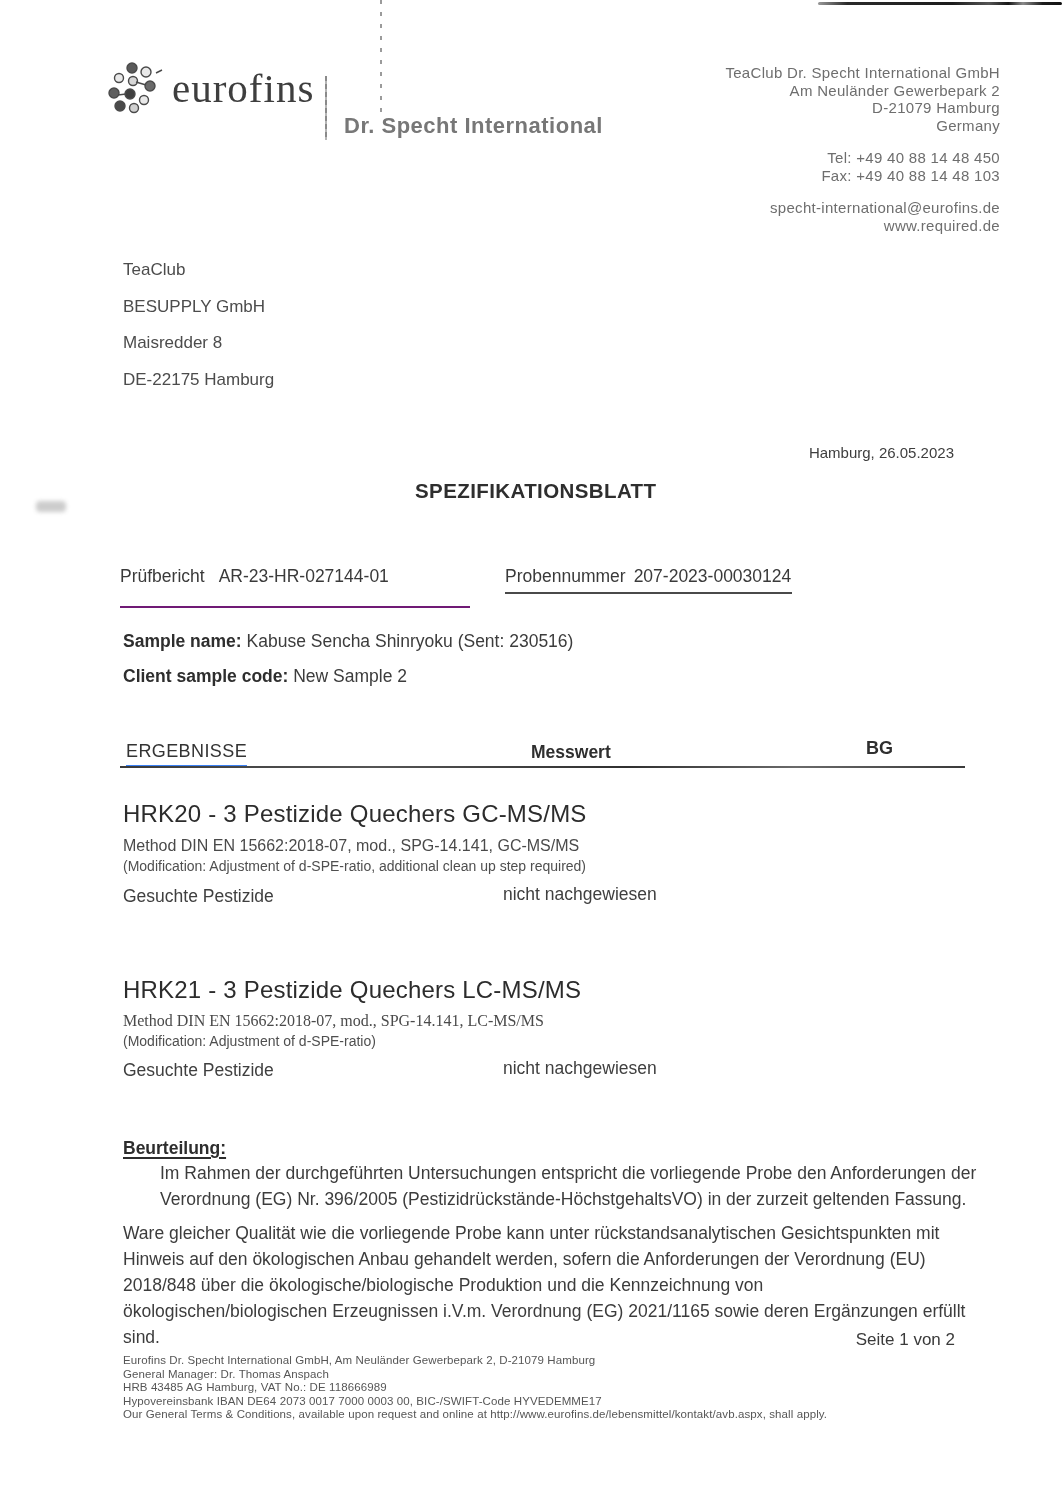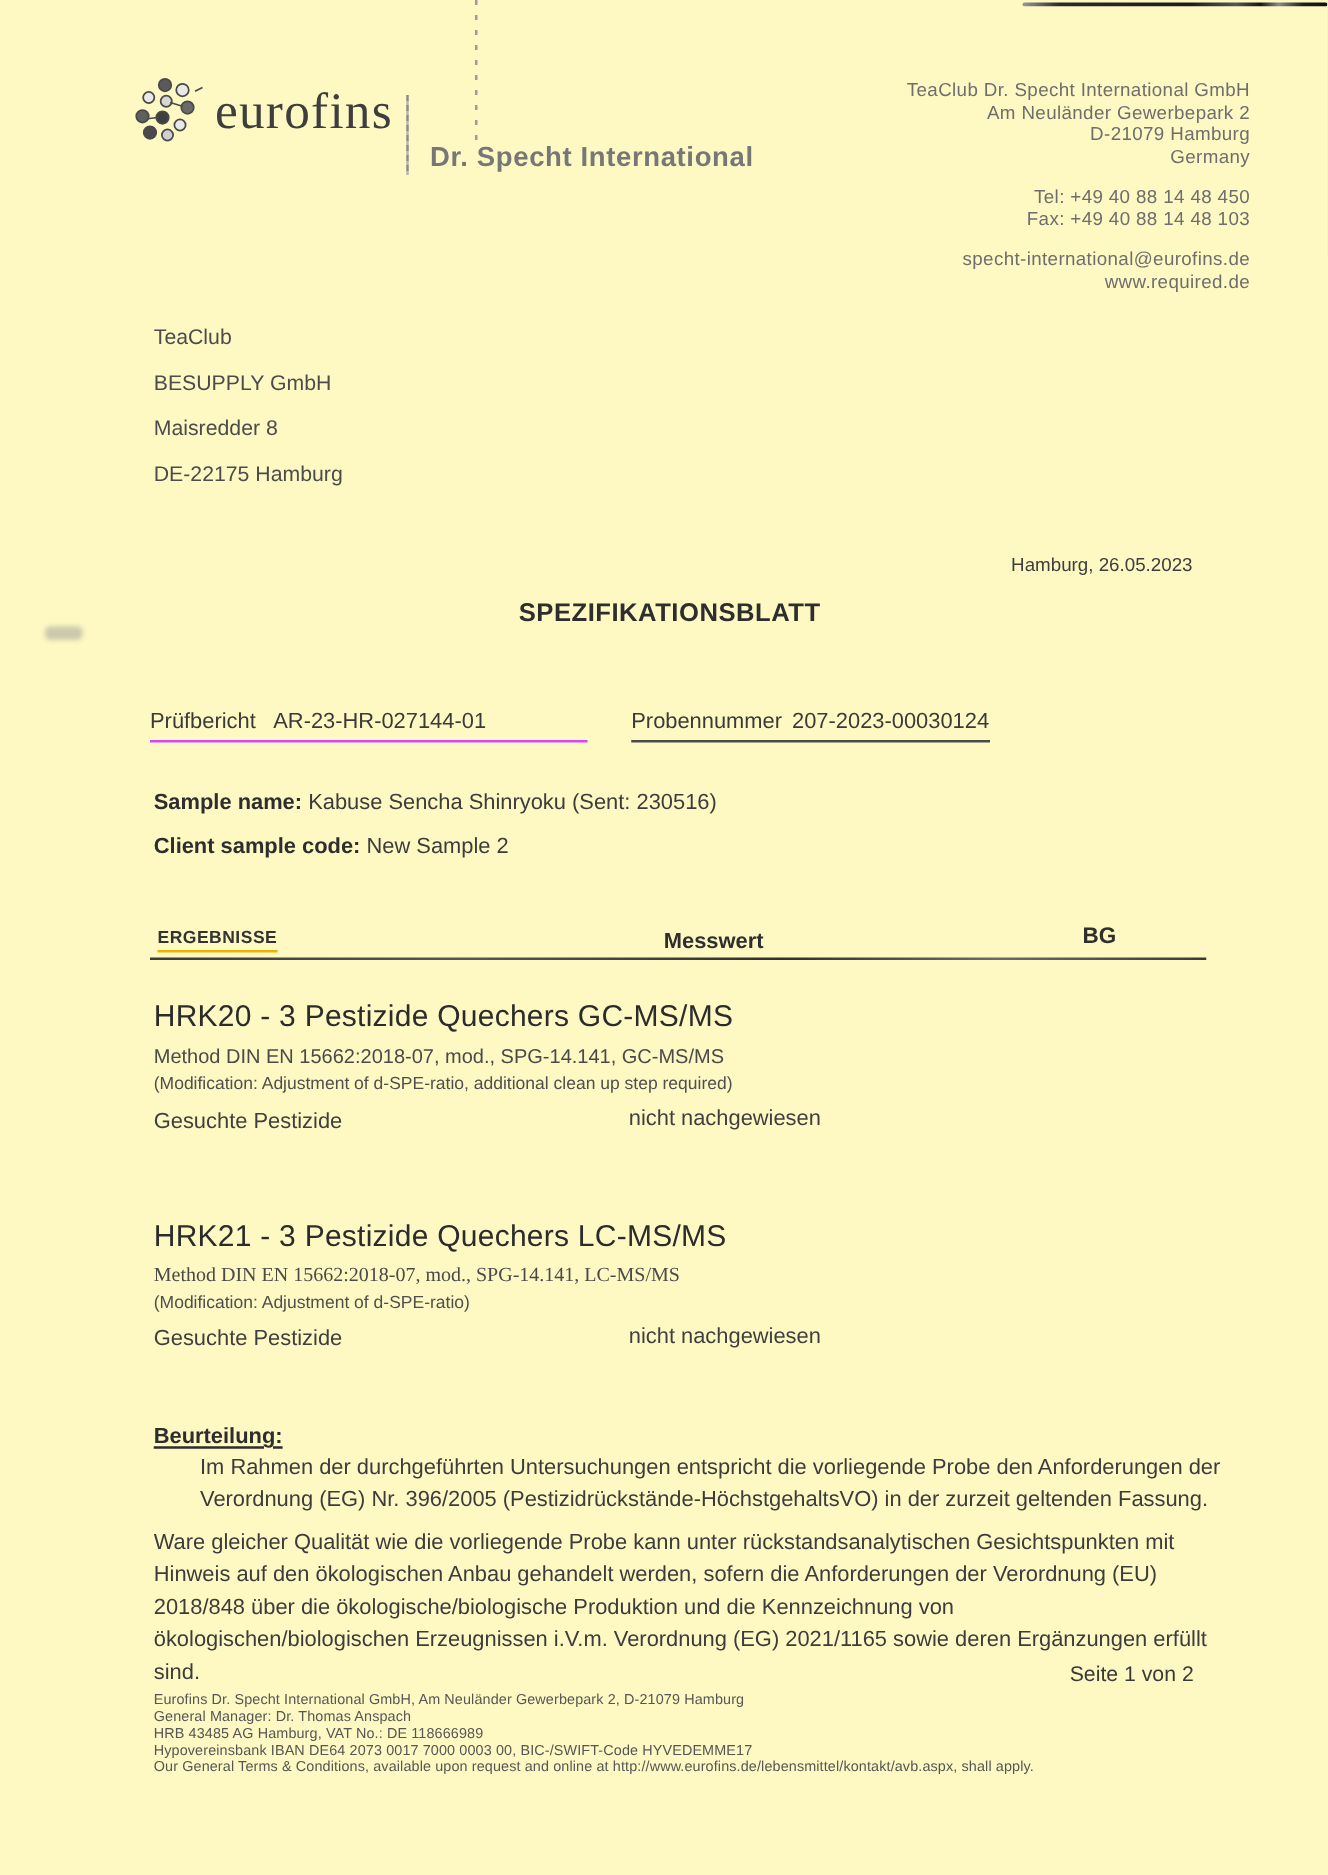--- a/index.html
+++ b/index.html
@@ -1,20 +1,20 @@
 <!DOCTYPE html>
 <html><head>
 <meta charset="utf-8">
 <style>
   html,body{margin:0;padding:0;background:#e8e8e8;}
   .page{
     position:relative;
     width:1062px;height:1500px;
     margin:0 auto;
-    background:#fef9c3;
+    background:#ffffff;
     font-family:"Liberation Sans", sans-serif;
     color:#3d3d3d;
     overflow:hidden;
   }
   .abs{position:absolute;}
 
   
   .scan-line-top{
     left:818px;top:2px;width:244px;height:3px;
     background:linear-gradient(90deg,#9a9a9a 0%,#2a2a2a 12%,#1c1c1c 55%,#555 70%,#161616 78%,#8a8a8a 84%,#1d1d1d 92%,#111 100%);
@@ -54,31 +54,31 @@
   .recipient{left:123px;top:252px;font-size:17px;line-height:36.5px;color:#4c4c4c;}
 
   .date-line{right:108px;top:444px;font-size:15px;color:#3e3e3e;}
   .doc-title{
     left:415px;top:479px;
     font-size:20.5px;font-weight:bold;color:#2e2e2e;letter-spacing:.4px;
   }
 
   
   .ref-row{left:0;top:566px;width:1062px;height:30px;font-size:17.5px;color:#3a3a3a;}
-  .ref-a{position:absolute;left:120px;width:350px;border-bottom:2px solid #d946ef;padding-bottom:5px;}
+  .ref-a{position:absolute;left:120px;width:350px;border-bottom:2px solid #701a75;padding-bottom:19px;}
   .ref-b{position:absolute;left:505px;width:287px;border-bottom:2px solid #4a4a4a;padding-bottom:5px;}
   .ref-a .lbl{margin-right:14px;}
   .ref-b .lbl{margin-right:8px;}
 
   .sample-block{left:123px;top:624px;font-size:17.5px;color:#3c3c3c;line-height:35px;}
   .sample-block b{color:#2e2e2e;}
 
   
-  .res-col1{left:126px;top:741px;font-size:14px;font-weight:bold;color:#333;
-            border-bottom:2px solid #eab308;padding-bottom:3px;letter-spacing:.4px;}
+  .res-col1{left:126px;top:741px;font-size:18px;font-weight:normal;color:#333;
+            border-bottom:2px solid #3b82f6;padding-bottom:3px;letter-spacing:.4px;}
   .res-col2{left:531px;top:742px;font-size:17.5px;font-weight:bold;color:#2f2f2f;}
   .res-col3{left:866px;top:738px;font-size:18px;font-weight:bold;color:#2f2f2f;}
   .res-rule{left:120px;top:766px;width:845px;height:2px;
             background:linear-gradient(90deg,#3a3a3a 0%,#555 30%,#303030 60%,#6a6a6a 80%,#3a3a3a 100%);}
 
   .sect-title{font-size:24px;font-weight:normal;color:#2c2c2c;letter-spacing:.2px;}
   .sect-method{font-size:16px;color:#4a4a4a;}
   .sect-mod{font-size:14px;color:#4f4f4f;}
   .sect-param{font-size:17.5px;color:#3f3f3f;}
   .sect-value{font-size:17.5px;color:#3f3f3f;}

